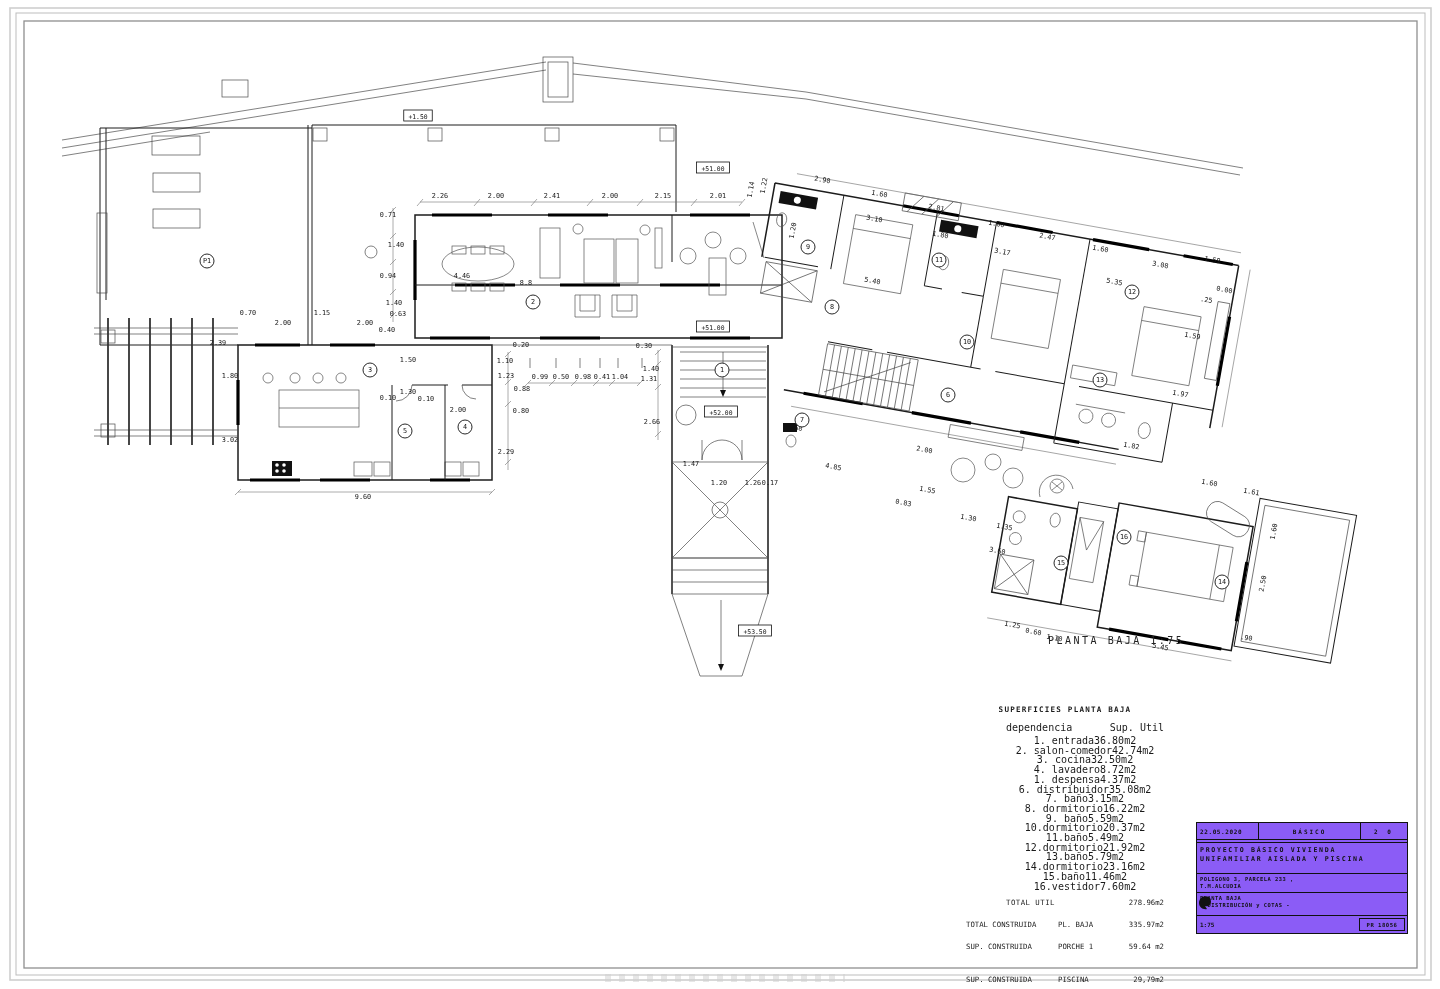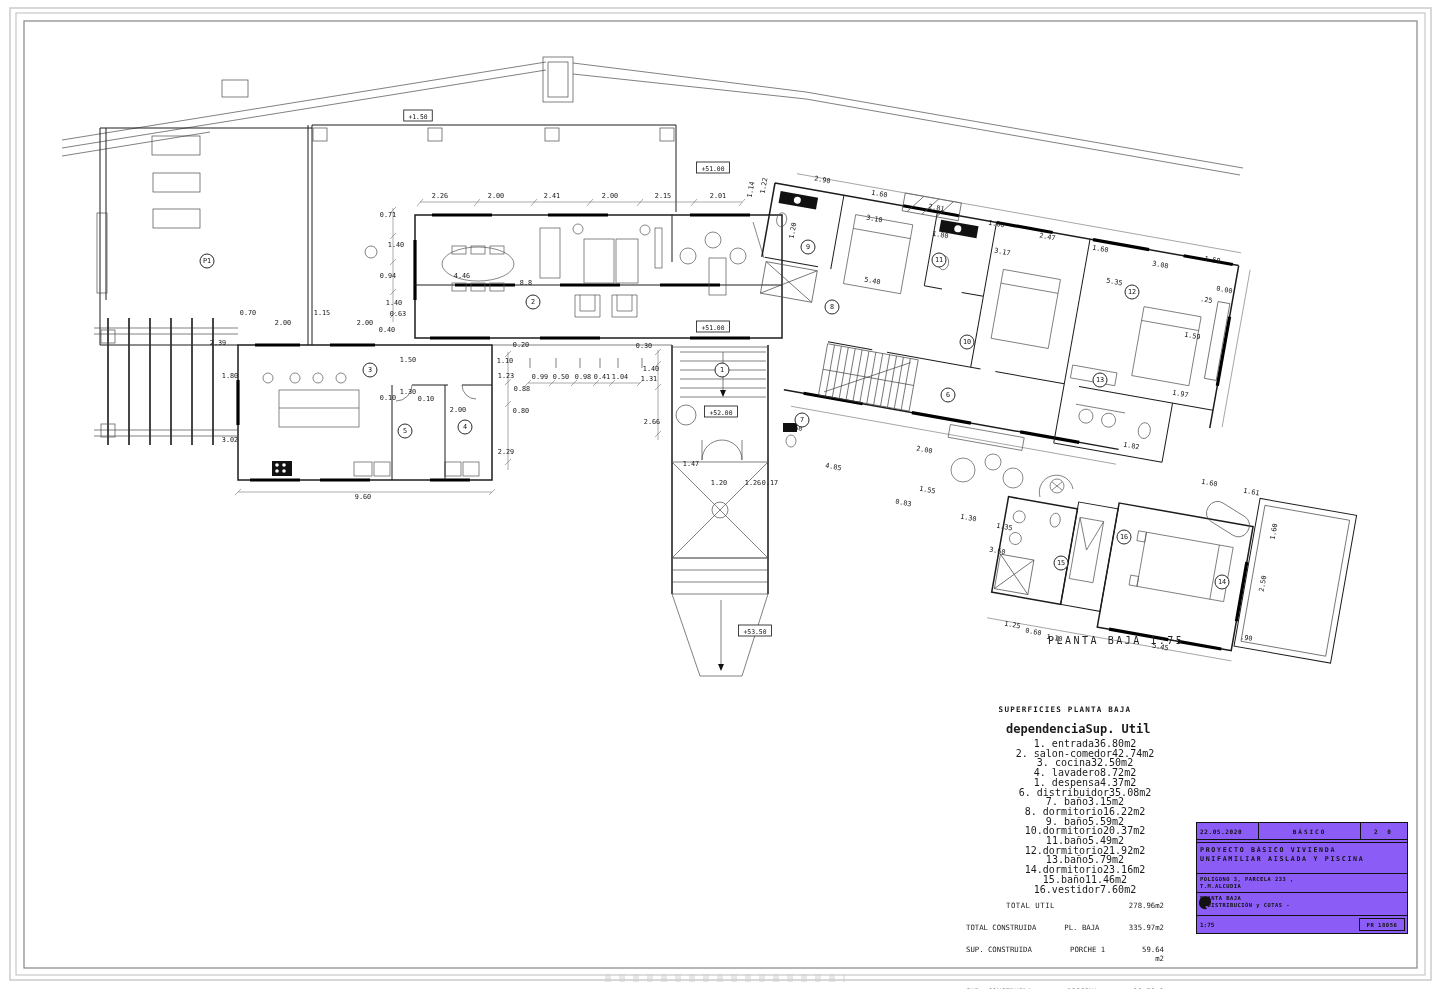--- a/index.html
+++ b/index.html
@@ -16,27 +16,27 @@
   .tagt{font:6.8px "DejaVu Sans Mono",monospace;fill:#111;}
   .elevt{font:6.4px "DejaVu Sans Mono",monospace;fill:#111;}
   .plan-title{font:10px "DejaVu Sans Mono",monospace;letter-spacing:2.5px;fill:#222;}
   .border1{stroke:#cfcfcf;stroke-width:1.6;fill:none;}
   .border2{stroke:#bdbdbd;stroke-width:1;fill:none;}
   .border3{stroke:#8f8f8f;stroke-width:1.3;fill:none;}
 
   
   .surf{position:absolute;left:930px;top:705px;width:198px;color:#1a1a1a;margin-left:36px;}
   .surf .ttl{font-size:7.6px;font-weight:bold;letter-spacing:1.2px;text-align:center;margin-bottom:8px;}
-  .surf .hdr{display:flex;font-size:12px;margin-bottom:3px;font-weight:bold;}
+  .surf .hdr{display:flex;justify-content:space-between;font-size:10px;margin-bottom:3px;}
   .surf .hdr .c1{padding-left:40px;}
   .surf .row{display:flex;justify-content:center;font-size:10px;line-height:9.7px;}
   .surf .row .c1{padding-left:40px;white-space:pre;}
   .surf .tot{display:flex;justify-content:space-between;font-size:7.3px;margin-top:7px;text-align:right;}
   .surf .tot .c1{padding-left:40px;letter-spacing:.5px;}
-  .surf .big{display:flex;font-size:7.3px;margin-top:13px;gap:12px;}
+  .surf .big{display:flex;font-size:7.3px;margin-top:13px;}
   .surf .big .c1{width:92px;}
   .surf .big .c2{width:56px;}
   .surf .big .c3{flex:1;text-align:right;}
   .surf .gap{margin-top:24px;}
 
   
   .tb{position:absolute;left:1196px;top:822px;width:212px;height:112px;border:1.4px solid #111;color:#111;box-sizing:border-box;display:flex;flex-direction:column;background:#8b5cf6;}
   .tb .r1{display:flex;height:16px;border-bottom:1px solid #111;}
   .tb .r1 div{font-size:6px;font-weight:bold;letter-spacing:.6px;display:flex;align-items:center;}
   .tb .r1 .d{width:62px;border-right:1px solid #111;padding-left:3px;box-sizing:border-box;}

